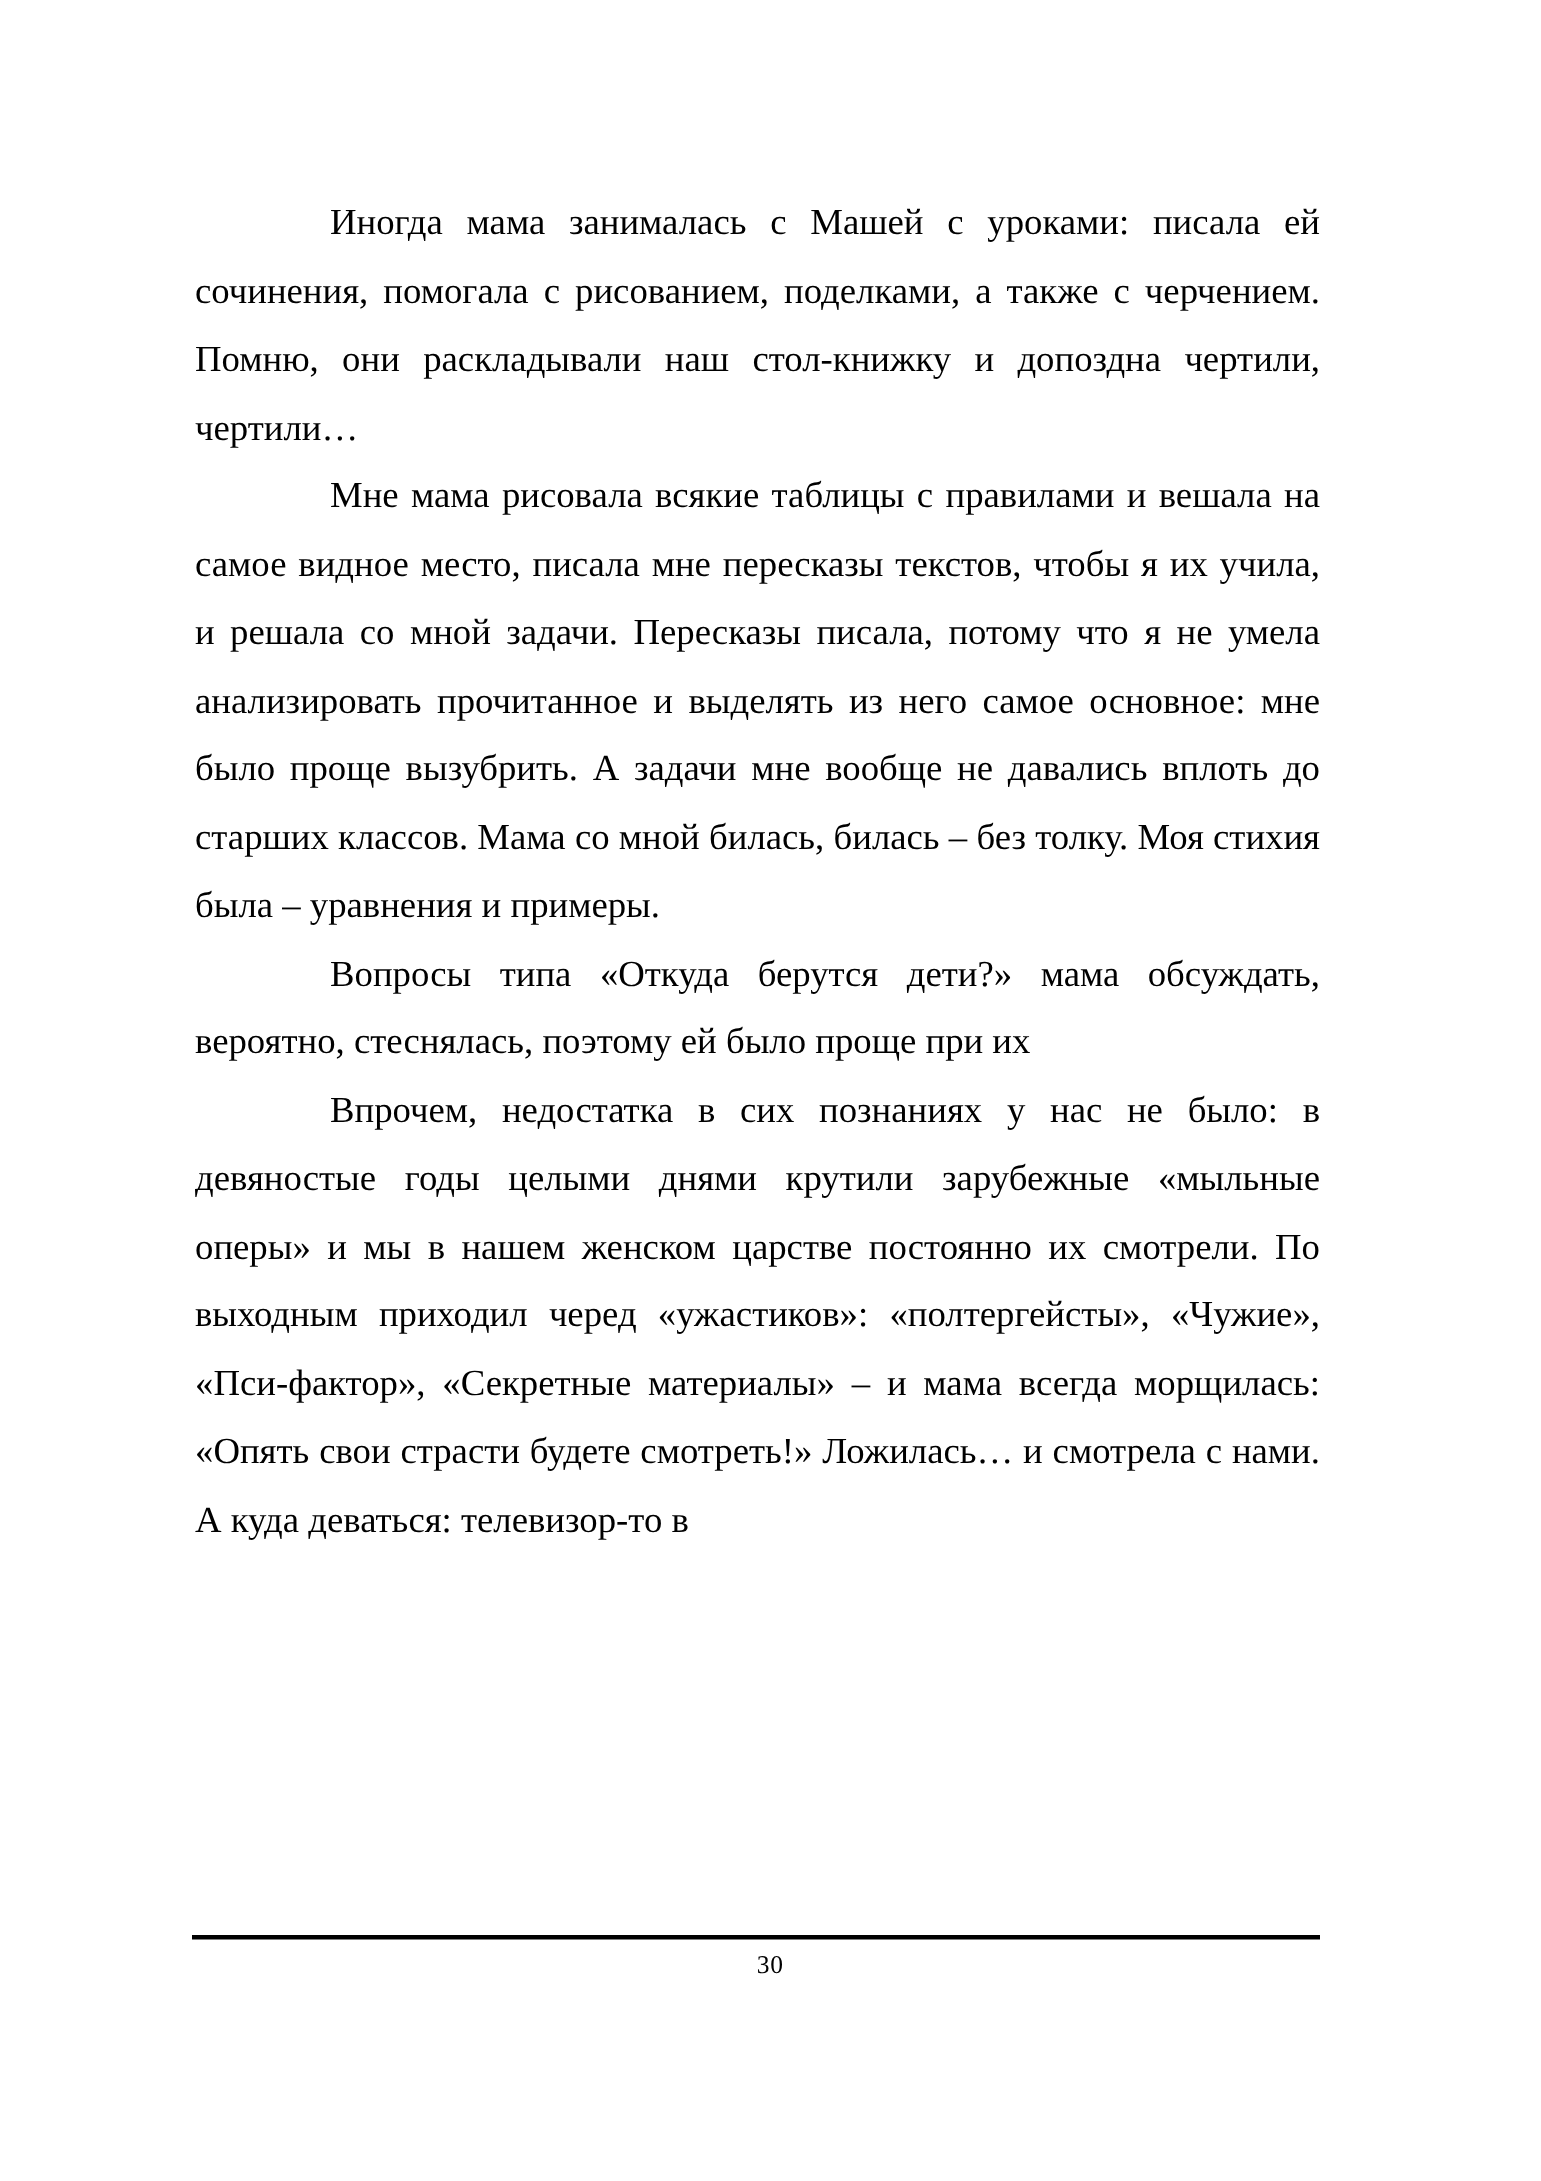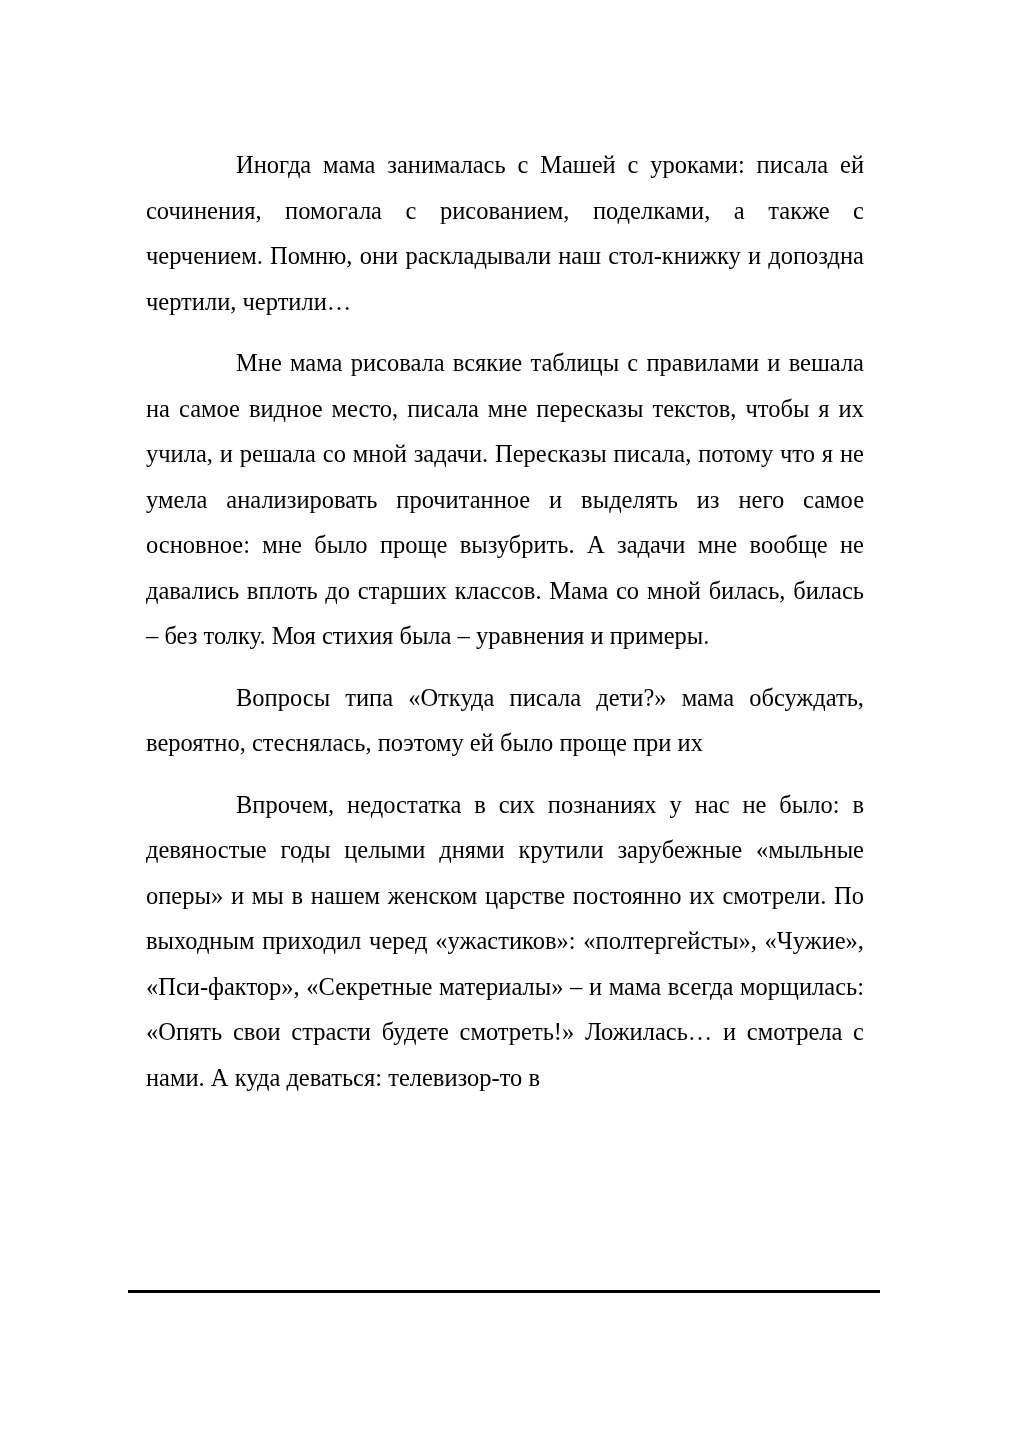--- a/index.html
+++ b/index.html
@@ -20,21 +20,21 @@
   }
 
   .page-body {
     position: absolute;
     left: 130px;
     top: 126px;
     width: 750px;
   }
 
   .para {
-    margin: 16px;
+    margin: 0;
     font-family: "Liberation Serif", "DejaVu Serif", serif;
     font-size: 24.5px;
     line-height: 45.5px;
     color: #000000;
     text-align: justify;
     text-justify: inter-word;
     text-indent: 90px;
     -webkit-hyphens: none;
     hyphens: none;
   }
@@ -79,23 +79,24 @@
 
 <div class="page">
 
   <div class="page-body">
 
     <p class="para">Иногда мама занималась с Машей с уроками: писала ей сочинения, помогала с рисованием, поделками, а также с черчением. Помню, они раскладывали наш стол-книжку и допоздна чертили, чертили…</p>
 
     <p class="para">Мне мама рисовала всякие таблицы с правилами и вешала на самое видное место, писала мне пересказы текстов, чтобы я их учила, и решала со мной задачи. Пересказы писала, потому что я не умела анализировать прочитанное и выделять из него самое основное: мне было проще вызубрить. А задачи мне вообще не давались вплоть до старших классов. Мама со мной билась, билась – без толку. Моя стихия была – уравнения и примеры.</p>
 
     <p class="para para-split">
-      <span class="seg first">Вопросы типа «Откуда писала дети?» мама обсуждать, вероятно, стеснялась, поэтому ей было проще при их</span>
+      <span class="seg first">Вопросы типа «Откуда берутся дети?» мама обсуждать, вероятно, стеснялась, поэтому ей было проще при их</span>
     </p>
 
     <p class="para">Впрочем, недостатка в сих познаниях у нас не было: в девяностые годы целыми днями крутили зарубежные «мыльные оперы» и мы в нашем женском царстве постоянно их смотрели. По выходным приходил черед «ужастиков»: «полтергейсты», «Чужие», «Пси-фактор», «Секретные материалы» – и мама всегда морщилась: «Опять свои страсти будете смотреть!» Ложилась… и смотрела с нами. А куда деваться: телевизор-то в</p>
 
   </div>
 
   <div class="footer-rule"></div>
 
+  <div class="page-number">30</div>
 
 </div>
 
 </body></html>

